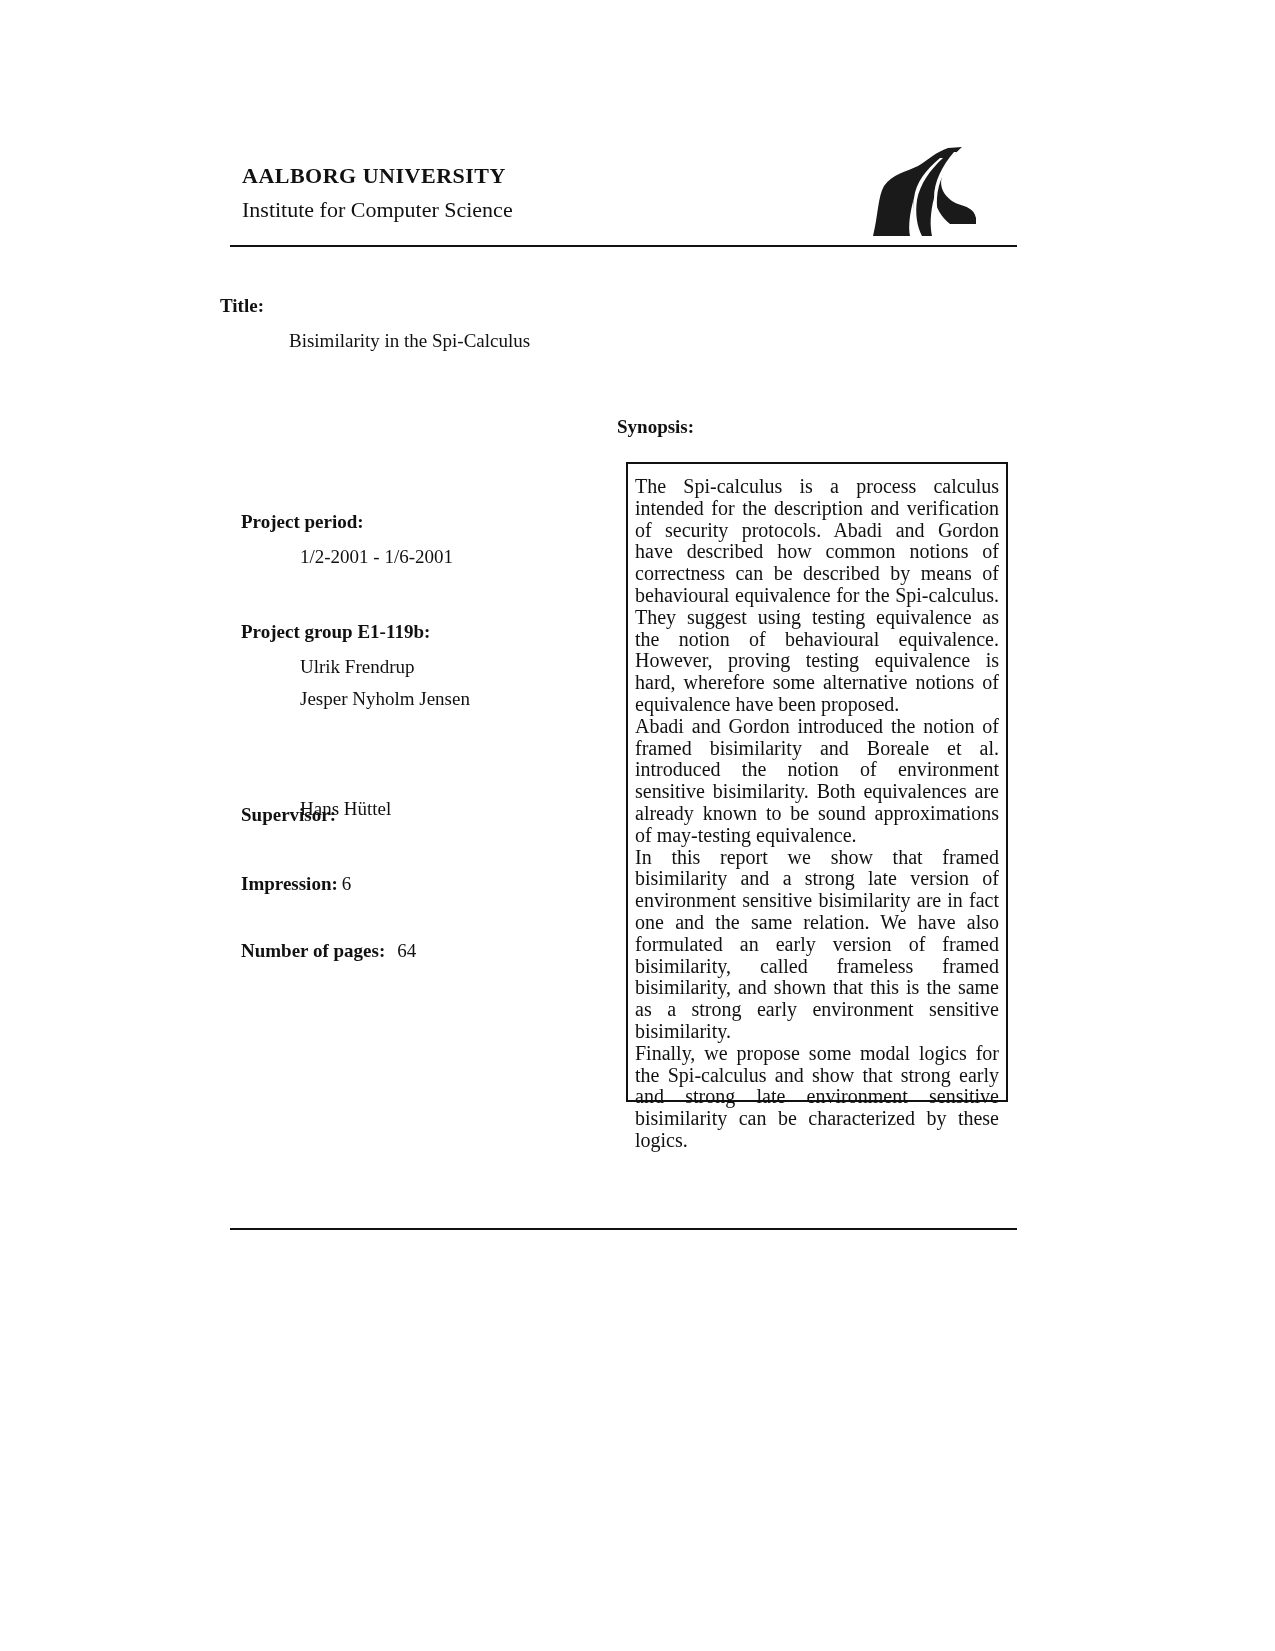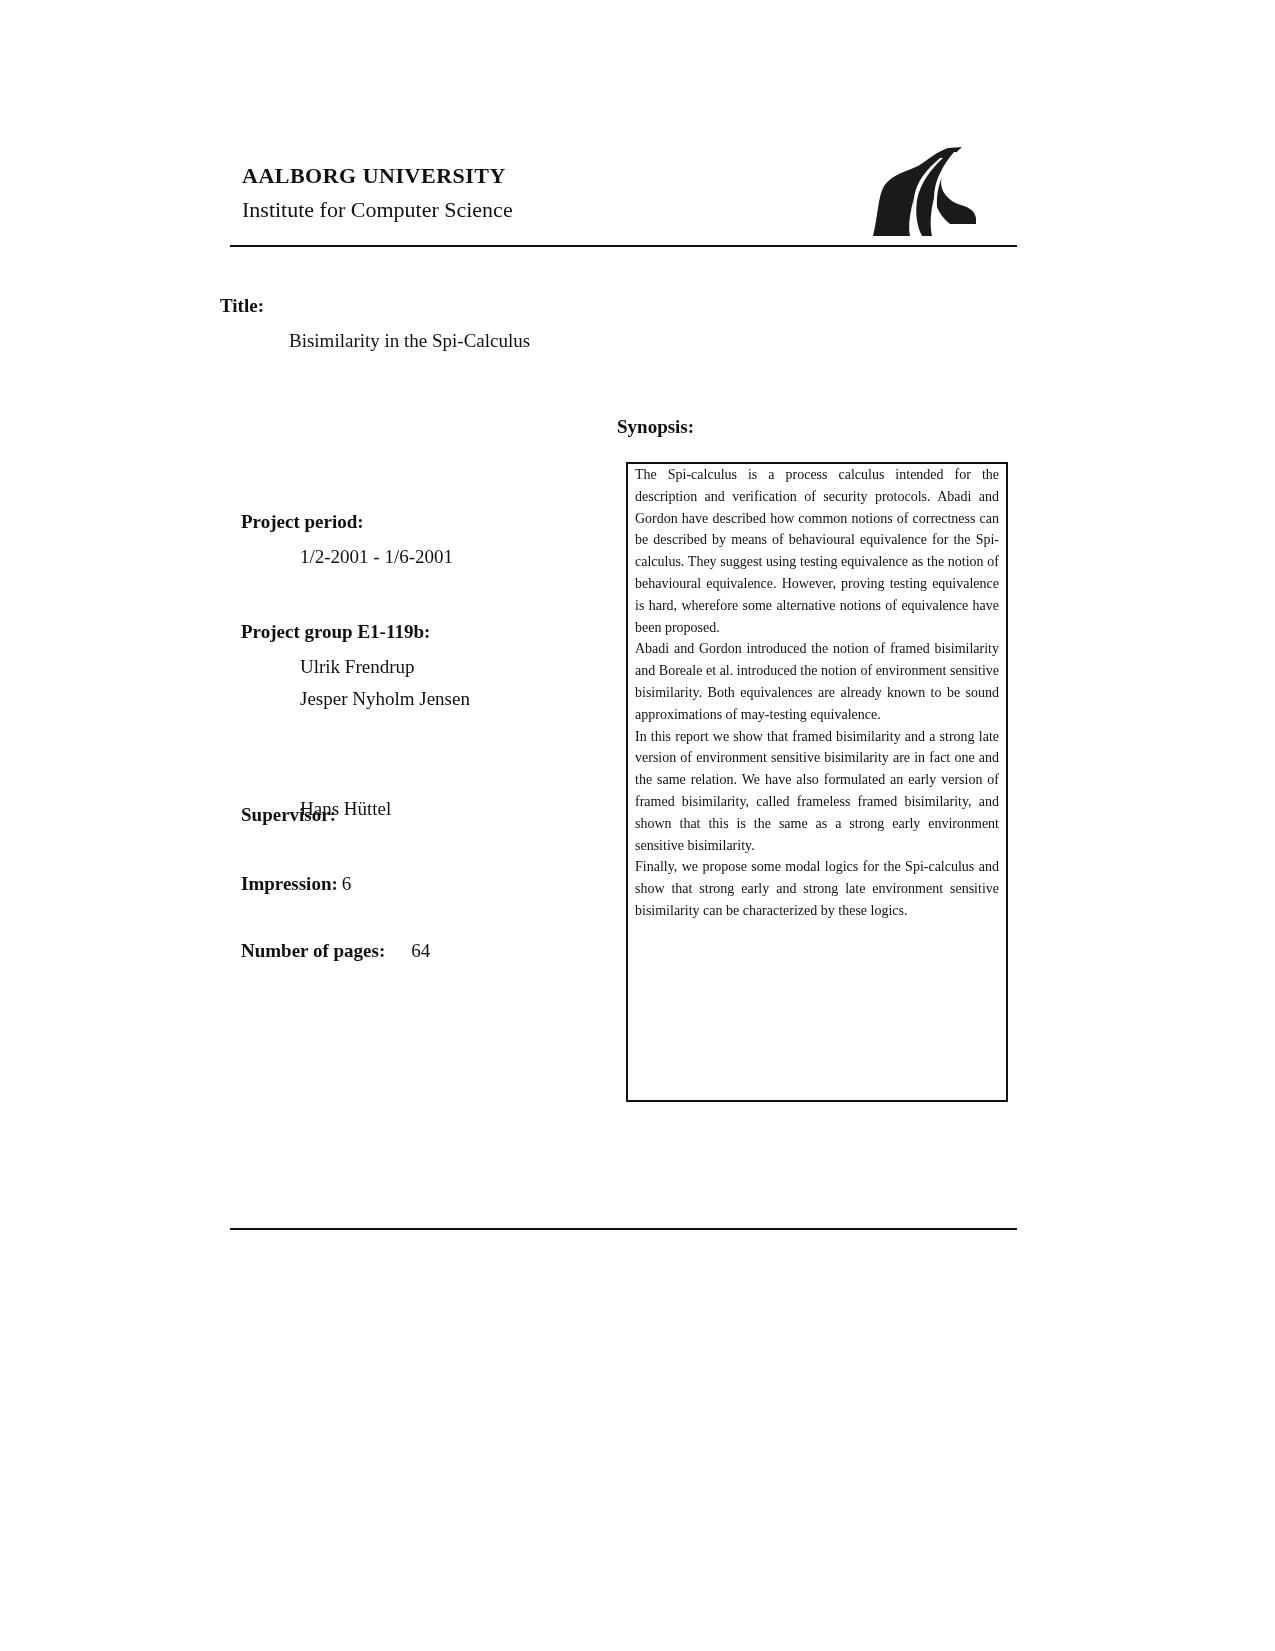--- a/index.html
+++ b/index.html
@@ -5,21 +5,21 @@
     html, body { margin:0; padding:0; background:#ffffff; }
     body { width:1275px; height:1651px; position:relative; font-family:"Liberation Serif","DejaVu Serif",serif; color:#111; overflow:hidden; }
     .abs { position:absolute; }
     .uni-name { left:242px; top:163px; font-size:22px; letter-spacing:0.5px; white-space:nowrap;font-weight:bold; }
     .institute { left:242px; top:197px; font-size:22px; white-space:nowrap; }
     .logo { left:870px; top:146px; width:108px; height:92px; }
     .rule { left:230px; width:787px; height:2px; background:#111; }
     .label { font-weight:bold; font-size:19px; white-space:nowrap; }
     .value { font-size:19px; white-space:nowrap; }
     .synopsis-box { left:626px; top:462px; width:382px; height:640px; border:2px solid #111; box-sizing:border-box; }
-    .synopsis-text { position:absolute; left:7px; top:0; width:364px; font-size:14px; line-height:21.8px; text-align:justify; hyphens:auto; }
+    .synopsis-text { position:absolute; left:7px; top:12px; width:364px; font-size:20px; line-height:21.8px; text-align:justify; hyphens:auto; }
     .synopsis-text p { margin:0; }
   </style>
 </head>
 <body>
 
 <div class="abs uni-name">AALBORG UNIVERSITY</div>
 <div class="abs institute">Institute for Computer Science</div>
 
 <svg class="abs logo" viewBox="0 0 108 92">
   <path fill="#1a1a1a" d="M3,90 C8,70 8,50 14,40 C22,28 36,26 48,20 C58,14 66,6 78,2 L92,1 C84,8 76,18 72,30 C68,44 78,54 88,58 C96,61 104,62 106,72 L106,78 L80,78 C72,72 66,62 64,52 C60,68 60,80 62,90 L50,90 C44,78 42,64 44,52 C40,66 38,80 40,90 Z"></path>
@@ -44,21 +44,21 @@
 <div class="abs label" style="left:241px; top:763px;margin-top:41px;">Supervisor:</div>
 <div class="abs value" style="left:300px; top:798px;">Hans Hüttel</div>
 
 <div class="abs" style="left:241px; top:873px;">
   <span class="label">Impression:</span>
   <span class="value">6</span>
 </div>
 
 <div class="abs" style="left:241px; top:940px;">
   <span class="label">Number of pages:</span>
-  <span class="value" style="margin-left:22px;">64</span>
+  <span class="value" style="margin-left:8px;">64</span>
 </div>
 
 <div class="abs synopsis-box">
   <div class="synopsis-text" lang="en">
     <p>The Spi-calculus is a process calculus intended for the description and verification of security protocols. Abadi and Gordon have described how common notions of correctness can be described by means of behavioural equivalence for the Spi-calculus. They suggest using testing equivalence as the notion of behavioural equivalence. However, proving testing equivalence is hard, wherefore some alternative notions of equivalence have been proposed.</p>
     <p>Abadi and Gordon introduced the notion of framed bisimilarity and Boreale et al. introduced the notion of environment sensitive bisimilarity. Both equivalences are already known to be sound approximations of may-testing equivalence.</p>
     <p>In this report we show that framed bisimilarity and a strong late version of environment sensitive bisimilarity are in fact one and the same relation. We have also formulated an early version of framed bisimilarity, called frameless framed bisimilarity, and shown that this is the same as a strong early environment sensitive bisimilarity.</p>
     <p>Finally, we propose some modal logics for the Spi-calculus and show that strong early and strong late environment sensitive bisimilarity can be characterized by these logics.</p>
   </div>
 </div>

